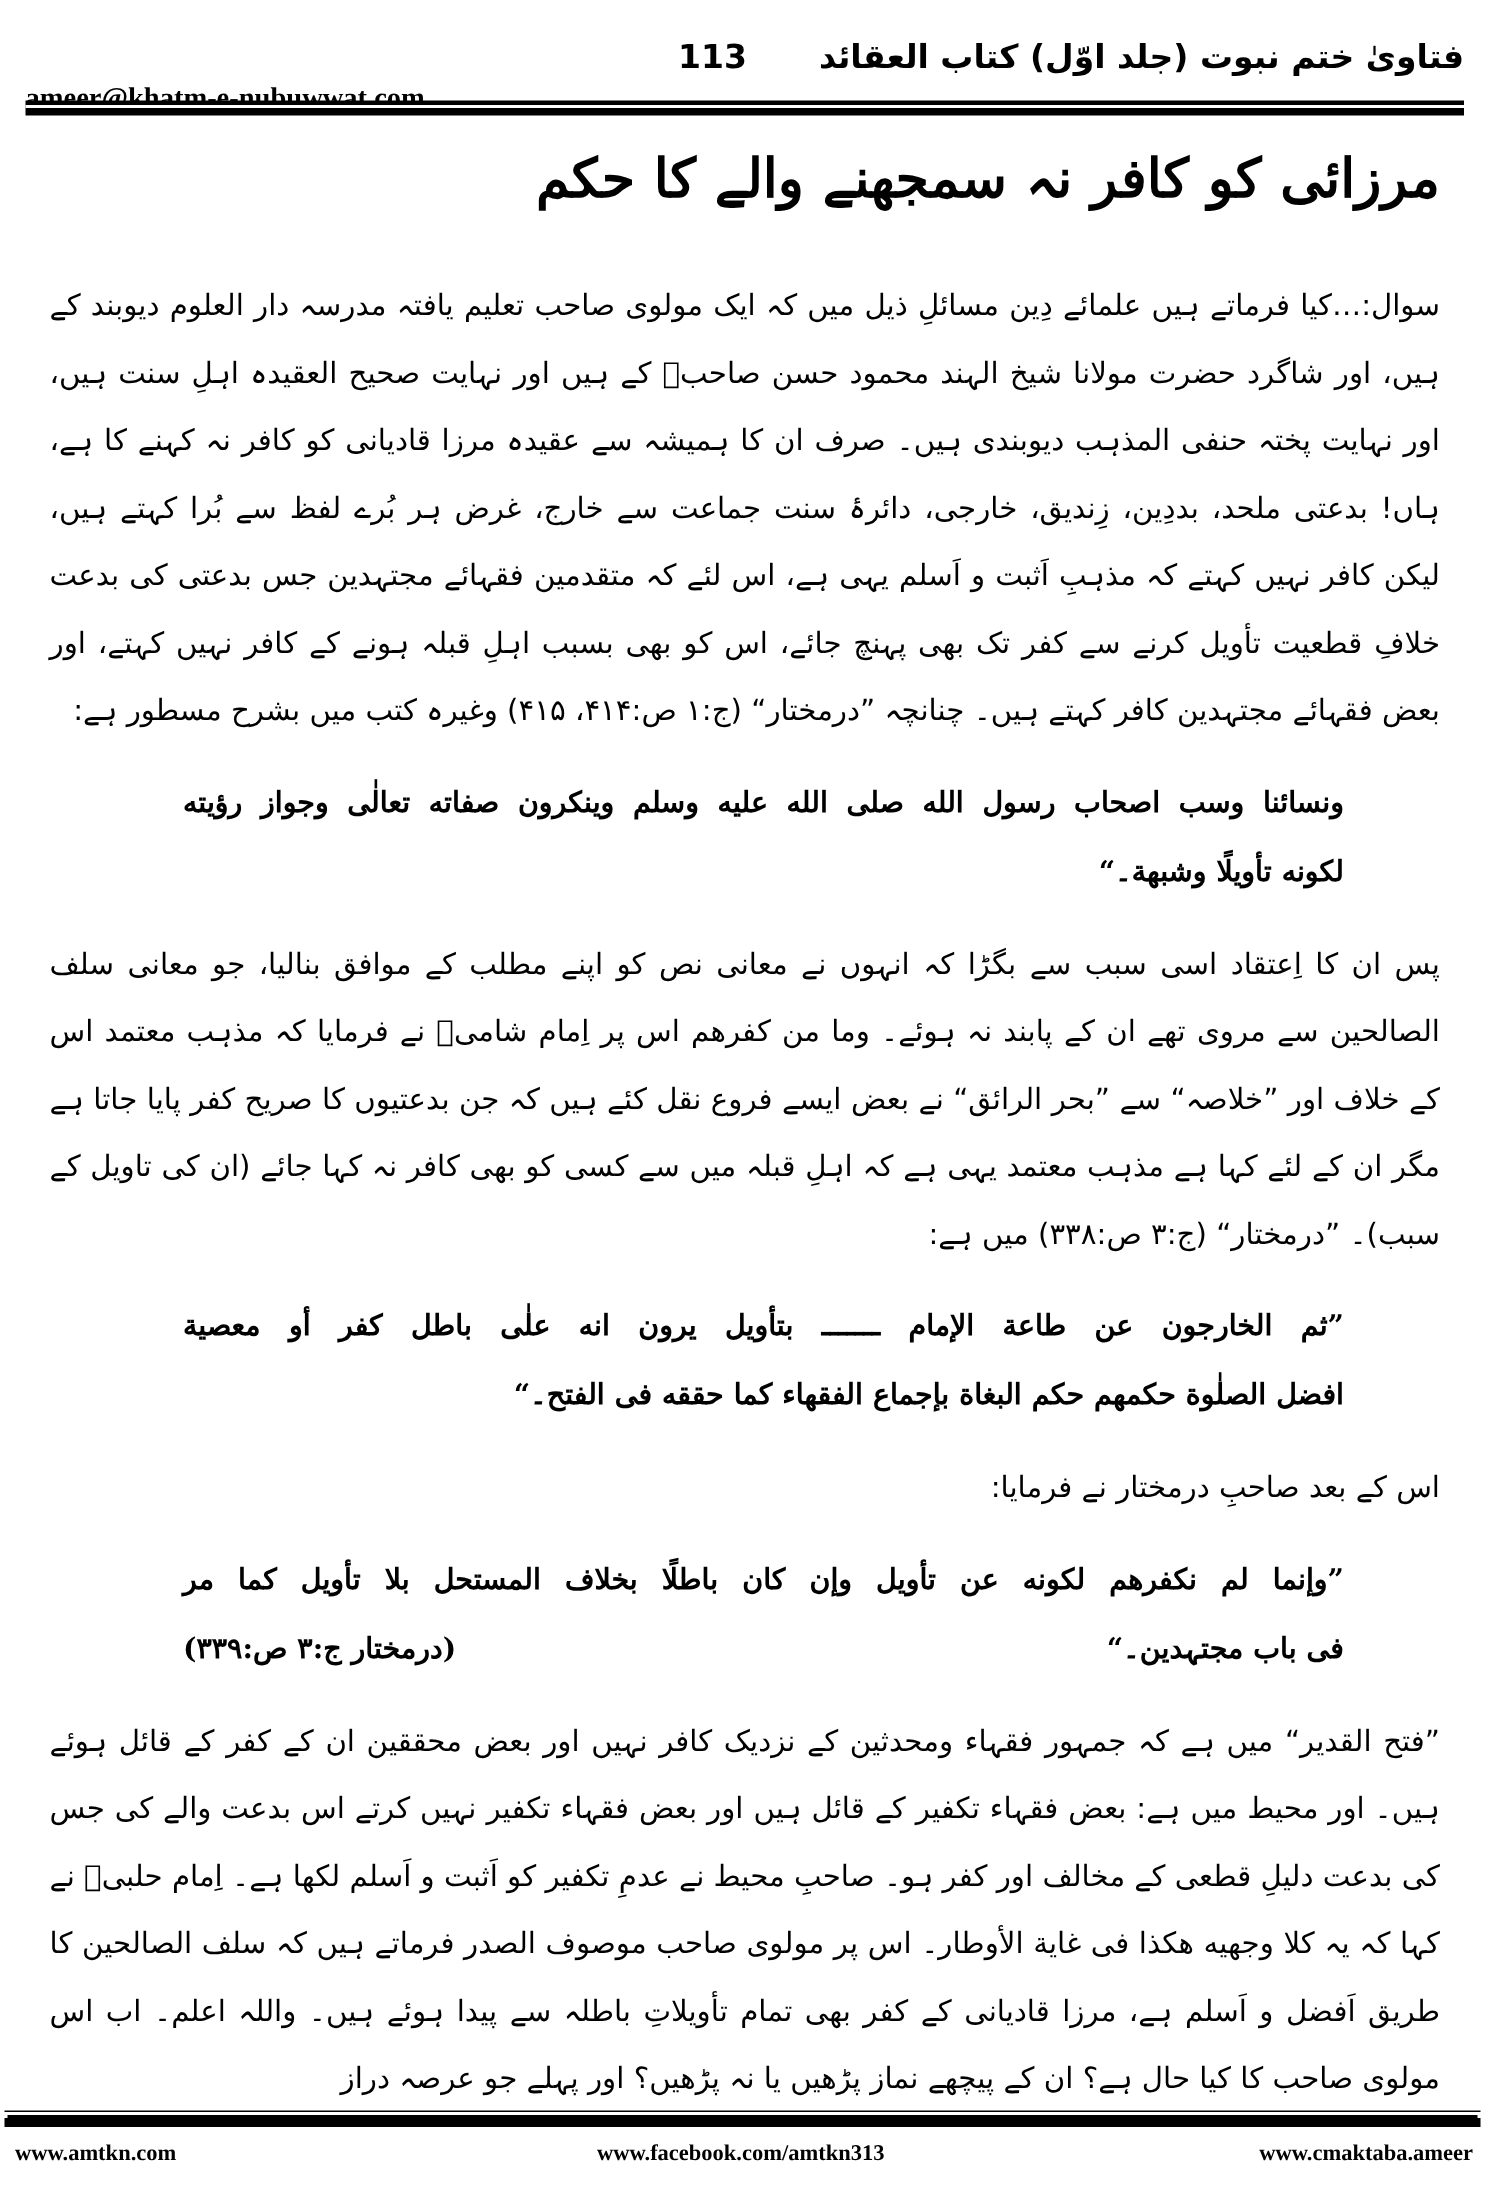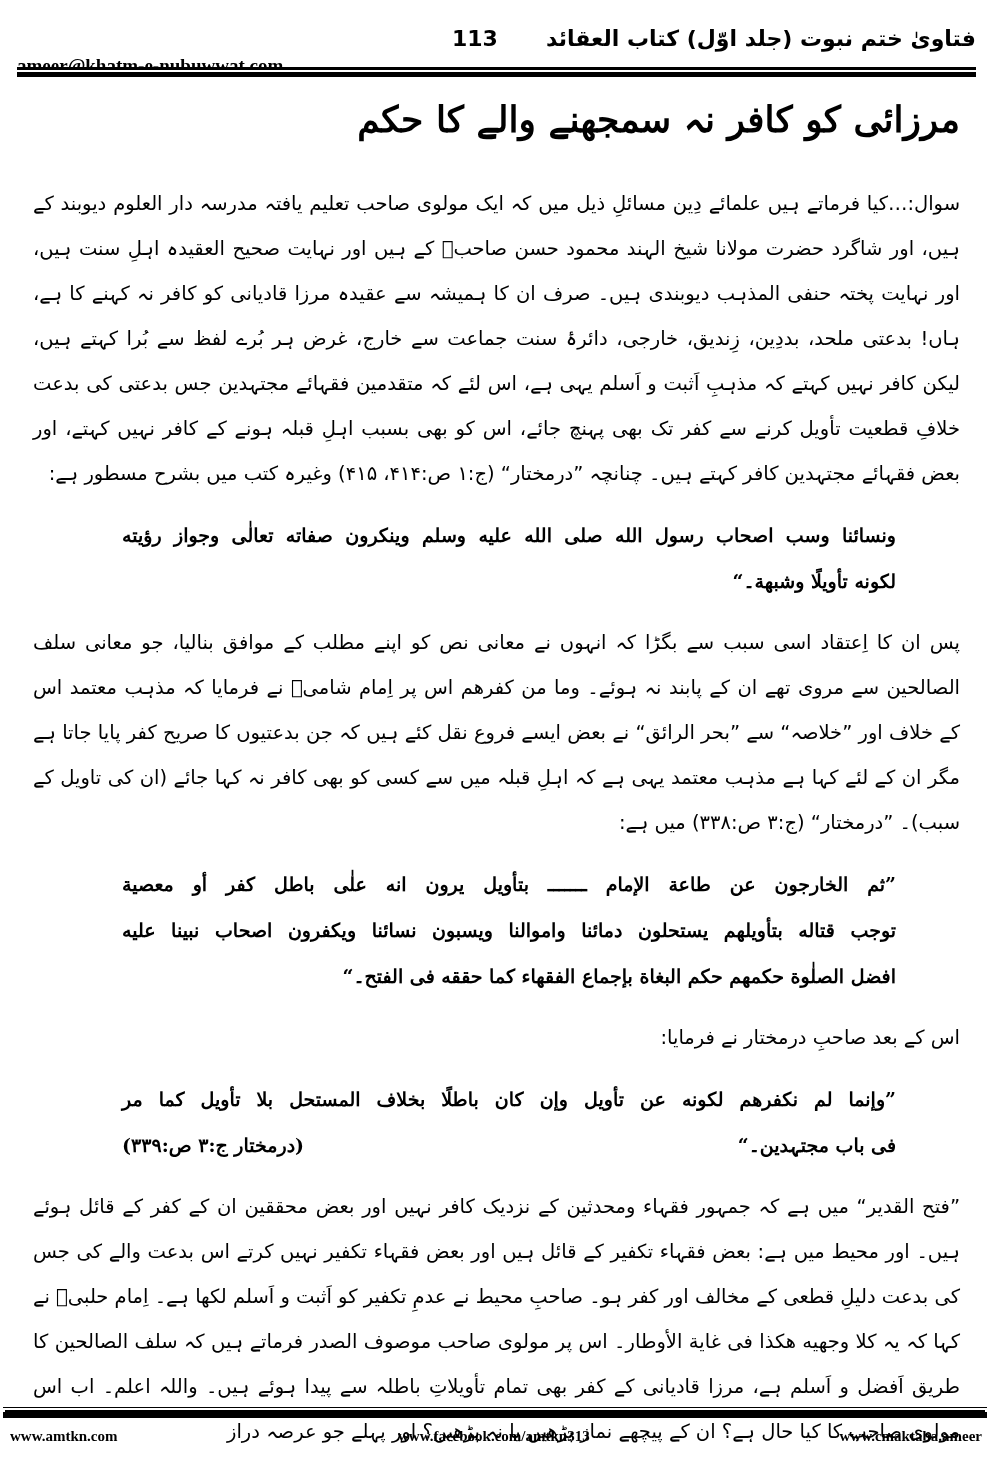--- a/index.html
+++ b/index.html
@@ -81,21 +81,20 @@
 
   <div class="quote">
     <span class="q-line">ونسائنا وسب اصحاب رسول الله صلی الله علیه وسلم وینکرون صفاته تعالٰی وجواز رؤیته</span>
     <span class="q-line last">لکونه تأویلًا وشبهة۔“</span>
   </div>
 
   <p class="para">پس ان کا اِعتقاد اسی سبب سے بگڑا کہ انہوں نے معانی نص کو اپنے مطلب کے موافق بنالیا، جو معانی سلف الصالحین سے مروی تھے ان کے پابند نہ ہوئے۔ وما من کفرهم اس پر اِمام شامیؒ نے فرمایا کہ مذہب معتمد اس کے خلاف اور ”خلاصہ“ سے ”بحر الرائق“ نے بعض ایسے فروع نقل کئے ہیں کہ جن بدعتیوں کا صریح کفر پایا جاتا ہے مگر ان کے لئے کہا ہے مذہب معتمد یہی ہے کہ اہلِ قبلہ میں سے کسی کو بھی کافر نہ کہا جائے (ان کی تاویل کے سبب)۔ ”درمختار“ (ج:۳ ص:۳۳۸) میں ہے:</p>
 
   <div class="quote">
     <span class="q-line">”ثم الخارجون عن طاعة الإمام ـــــــ بتأویل یرون انه علٰی باطل کفر أو معصیة</span>
-    <span class="q-line">توجب قتاله بتأویلهم یستحلون دمائنا واموالنا ویسبون نسائنا ویکفرون اصحاب نبینا علیه</span>
     <span class="q-line last">افضل الصلٰوة حکمهم حکم البغاة بإجماع الفقهاء کما حققه فی الفتح۔“</span>
   </div>
 
   <p class="para">اس کے بعد صاحبِ درمختار نے فرمایا:</p>
 
   <div class="quote">
     <span class="q-line">”وإنما لم نکفرهم لکونه عن تأویل وإن کان باطلًا بخلاف المستحل بلا تأویل کما مر</span>
     <div class="cite-row">
       <span>فی باب مجتہدین۔“</span>
       <span class="cite">(درمختار ج:۳ ص:۳۳۹)</span>

